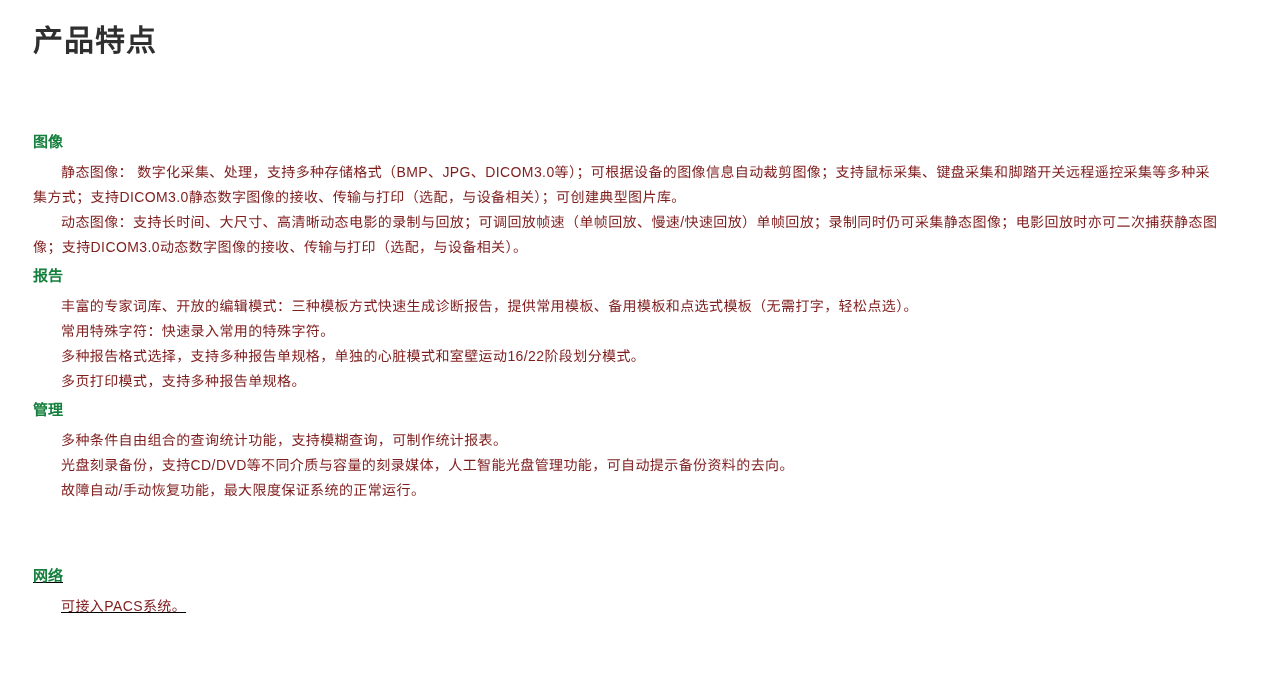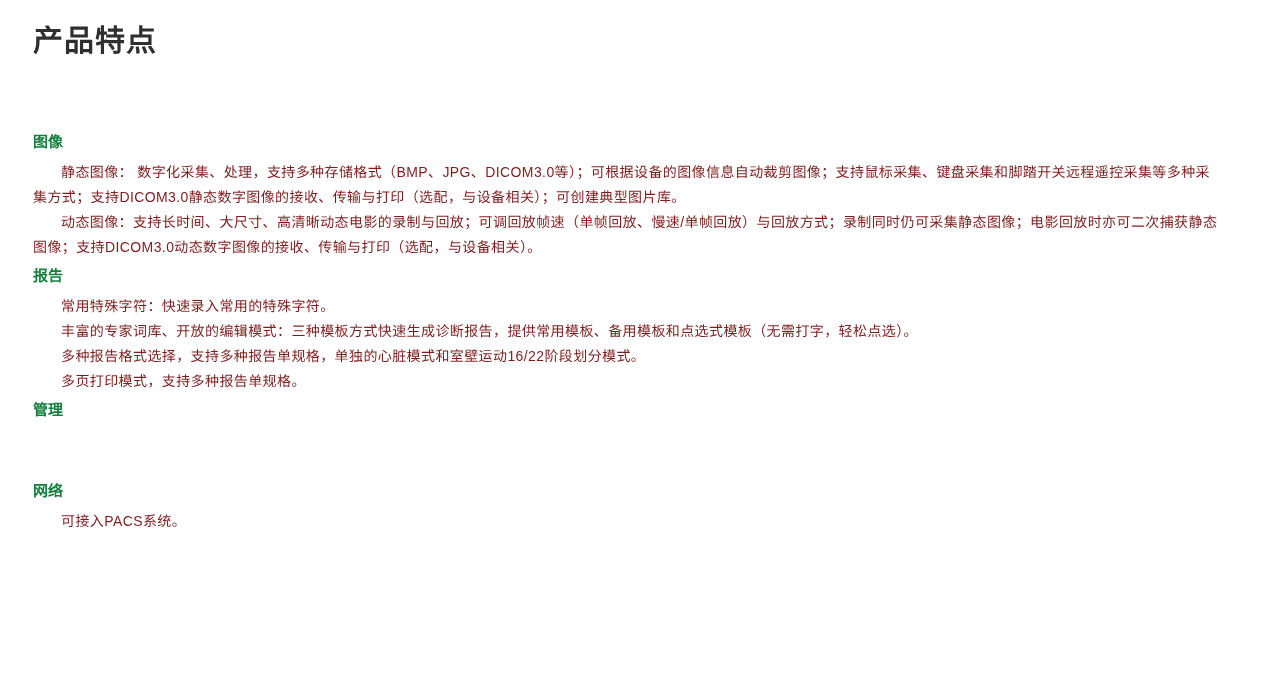--- a/index.html
+++ b/index.html
@@ -41,54 +41,62 @@
     color: #7f1d1d;
     text-indent: 2em;
     letter-spacing: 0.4px;
     word-break: break-all;
   }
   #sections > .section:not(:first-child) {
     margin-top: 8px;
   }
   #sections > .section:last-child {
     margin-top: 65px;
+    text-decoration: underline;
   }
 </style>
 </head>
 <body>
 
 <main class="page">
   <h1 class="page-title">产品特点</h1>
   <div id="sections">
   <section class="section">
     <h2 class="section-heading">图像</h2>
     <div class="paragraphs">
   <p>静态图像： 数字化采集、处理，支持多种存储格式（BMP、JPG、DICOM3.0等）；可根据设备的图像信息自动裁剪图像；支持鼠标采集、键盘采集和脚踏开关远程遥控采集等多种采集方式；支持DICOM3.0静态数字图像的接收、传输与打印（选配，与设备相关）；可创建典型图片库。</p>
 
-  <p>动态图像：支持长时间、大尺寸、高清晰动态电影的录制与回放；可调回放帧速（单帧回放、慢速/单帧回放）与回放方式；录制同时仍可采集静态图像；电影回放时亦可二次捕获静态图像；支持DICOM3.0动态数字图像的接收、传输与打印（选配，与设备相关）。</p>
+  <p>动态图像：支持长时间、大尺寸、高清晰动态电影的录制与回放；可调回放帧速（单帧回放、慢速/快速回放）单帧回放；录制同时仍可采集静态图像；电影回放时亦可二次捕获静态图像；支持DICOM3.0动态数字图像的接收、传输与打印（选配，与设备相关）。</p>
 
 </div>
   </section>
 
   <section class="section">
     <h2 class="section-heading">报告</h2>
     <div class="paragraphs">
+  <p>丰富的专家词库、开放的编辑模式：三种模板方式快速生成诊断报告，提供常用模板、备用模板和点选式模板（无需打字，轻松点选）。</p>
+
   <p>常用特殊字符：快速录入常用的特殊字符。</p>
-
-  <p>丰富的专家词库、开放的编辑模式：三种模板方式快速生成诊断报告，提供常用模板、备用模板和点选式模板（无需打字，轻松点选）。</p>
 
   <p>多种报告格式选择，支持多种报告单规格，单独的心脏模式和室壁运动16/22阶段划分模式。</p>
 
   <p>多页打印模式，支持多种报告单规格。</p>
 
 </div>
   </section>
 
   <section class="section">
     <h2 class="section-heading">管理</h2>
+    <div class="paragraphs">
+  <p>多种条件自由组合的查询统计功能，支持模糊查询，可制作统计报表。</p>
+
+  <p>光盘刻录备份，支持CD/DVD等不同介质与容量的刻录媒体，人工智能光盘管理功能，可自动提示备份资料的去向。</p>
+
+  <p>故障自动/手动恢复功能，最大限度保证系统的正常运行。</p>
+</div>
   </section>
 
   <section class="section">
     <h2 class="section-heading">网络</h2>
     <div class="paragraphs">
   <p>可接入PACS系统。</p>
 </div>
   </section>
 </div>
 </main>

